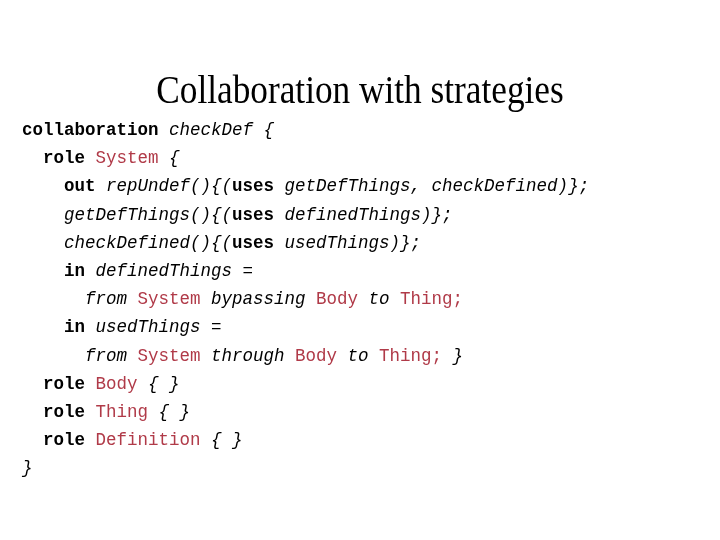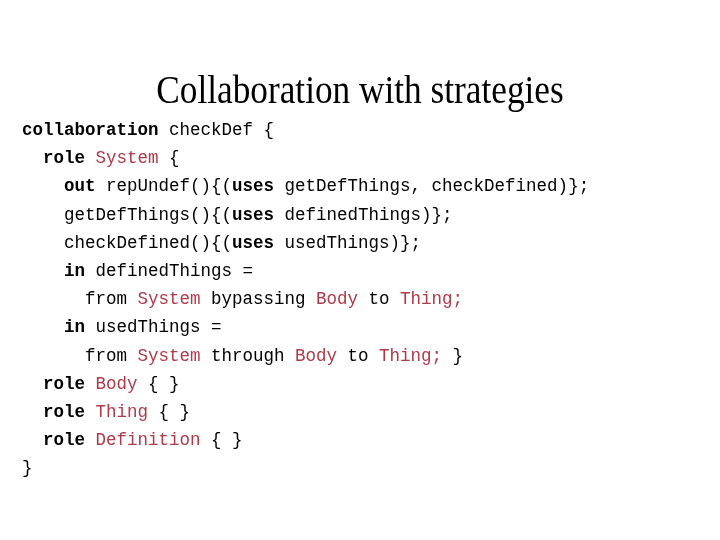--- a/index.html
+++ b/index.html
@@ -55,20 +55,21 @@
   .tok {
     white-space: pre;
   }
   .kw {
     font-weight: bold;
     color: #000000;
   }
   .plain {
     font-weight: normal;
     color: #000000;
+    font-style: italic;
   }
   .role {
     font-weight: normal;
     color: #b03a48;
     text-align: right;
   }
 </style>
 </head>
 <body>
 

